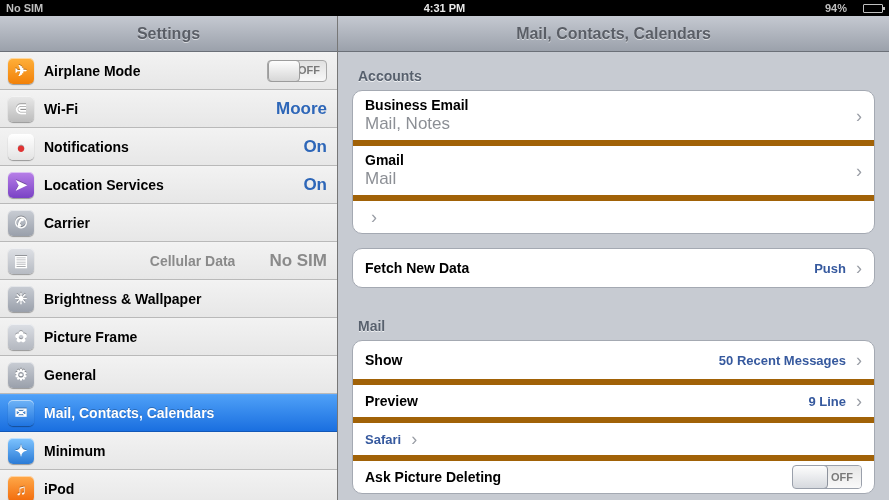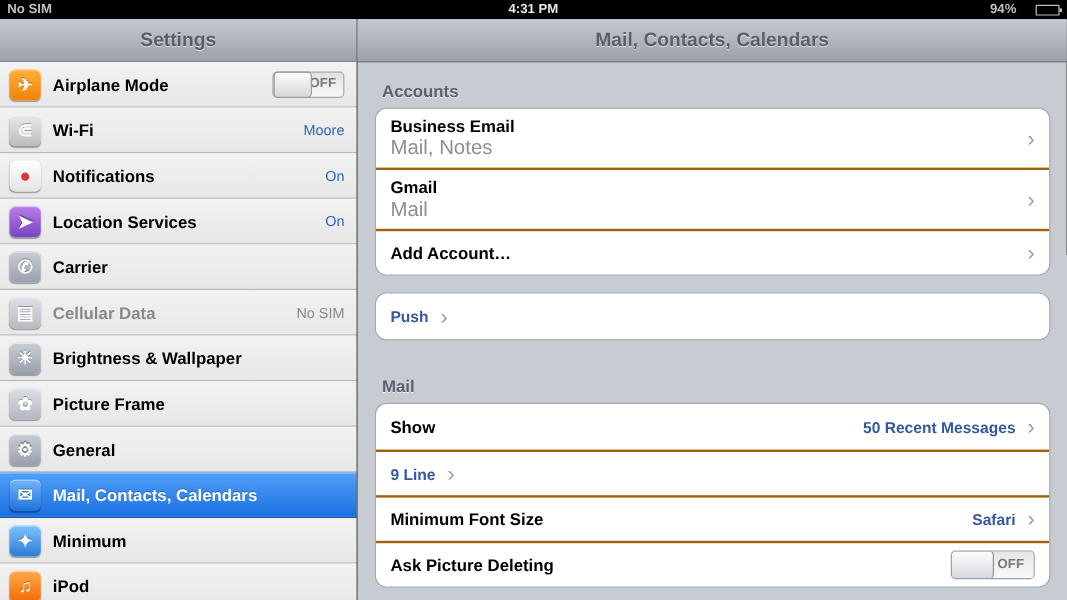--- a/index.html
+++ b/index.html
@@ -10,49 +10,49 @@
   .status-bar { height: 16px; background: #000; color: #bfbfbf; font-size: 11px; font-weight: bold; display: flex; align-items: center; padding: 0 6px; }
   .status-left { flex: 1; text-align: left; }
   .status-center { flex: 1; text-align: center; color: #e8e8e8; }
   .status-right { flex: 1; text-align: right; display: flex; justify-content: flex-end; align-items: center; gap: 14px; }
   .battery { width: 20px; height: 9px; border: 1px solid #bfbfbf; border-radius: 1px; position: relative; margin-left: 2px; }
   .battery::after { content: ""; position: absolute; right: -3px; top: 2px; width: 2px; height: 3px; background: #bfbfbf; }
   .battery-fill { height: 100%; width: 94%; background: #bfbfbf; }
 
   
   .panes { display: flex; height: calc(500px - 16px); }
-  .sidebar { width: 298px; background: linear-gradient(#e9e9e9, #dcdcdc); border-right: 1px solid #777; display: flex; flex-direction: column; }
+  .sidebar { width: 338px; background: linear-gradient(#e9e9e9, #dcdcdc); border-right: 1px solid #777; display: flex; flex-direction: column; }
   .detail  { flex: 1; background: #c7cbd2; display: flex; flex-direction: column; min-width: 0; }
   .scroll { overflow-y: auto; flex: 1; }
 
   
   .navbar { height: 36px; background: linear-gradient(#c5c9d1, #9ba1ab); border-bottom: 1px solid #6b7078; display: flex; align-items: center; justify-content: center; color: #5a5e66; font-weight: bold; font-size: 16px; text-shadow: 0 1px 0 rgba(255,255,255,0.55); }
 
   
   .side-row { height: 38px; display: flex; align-items: center; padding: 0 10px 0 8px; border-bottom: 1px solid #b9b9b9; border-top: 1px solid #f3f3f3; background: linear-gradient(#f2f2f2,#e7e7e7); color: #000; font-size: 14px; font-weight: bold; gap: 10px; }
   .side-row.selected { background: linear-gradient(#4ea0f7,#1a6fe0); color: #fff; border-top-color: #5aa7fb; border-bottom-color: #1358b7; text-shadow: 0 -1px 0 rgba(0,0,0,0.25); }
-  .side-row.dim .label { color: #8a8a8a; }
+  .side-row.dim .label { color: #8a8a8a; text-align: right; }
   .side-row .label { flex: 1; white-space: nowrap; overflow: hidden; text-overflow: ellipsis; }
-  .side-row .value { color: #2d66b8; font-weight: normal; font-size: 12px; margin-left: 24px; }
+  .side-row .value { color: #2d66b8; font-weight: bold; font-size: 17px; margin-left: 24px; }
   .side-row.dim .value { color: #8a8a8a; }
 
   
   .appicon { width: 26px; height: 26px; border-radius: 5px; box-shadow: inset 0 1px 0 rgba(255,255,255,0.5), 0 1px 1px rgba(0,0,0,0.35); display: flex; align-items: center; justify-content: center; font-size: 15px; color: #fff; text-shadow: 0 -1px 0 rgba(0,0,0,0.3); }
 
   
   .minitoggle { width: 60px; height: 22px; border-radius: 4px; background: linear-gradient(#e1e1e1,#f8f8f8); border: 1px solid #a7a7a7; position: relative; font-size: 11px; font-weight: bold; color: #7a7a7a; }
   .minitoggle .knob { position: absolute; left: 0; top: -1px; width: 32px; height: 22px; background: linear-gradient(#fdfdfd,#d7d7d7); border: 1px solid #9c9c9c; border-radius: 4px; }
   .minitoggle .offtxt { position: absolute; right: 6px; top: 3px; }
 
   
   .section-header { padding: 16px 20px 6px 20px; color: #57606d; font-size: 14px; font-weight: bold; text-shadow: 0 1px 0 rgba(255,255,255,0.7); }
 
   
   .group { margin: 0 14px 14px 14px; border: 1px solid #a4a9b2; border-radius: 10px; background: #fff; overflow: hidden; }
-  .cell { min-height: 38px; display: flex; align-items: center; padding: 0 12px; border-top: 2px solid #a16207; font-size: 14px; color: #000; }
+  .cell { min-height: 38px; display: flex; align-items: center; padding: 0 12px; border-top: 6px solid #a16207; font-size: 14px; color: #000; }
   .cell:first-child { border-top: none; }
   .cell .title { flex: 1; font-weight: bold; }
   .cell .sub { color: #8c8f95; font-weight: normal; font-size: 17px; margin-top: 1px; }
   .cell.two .col { display: flex; flex-direction: column; justify-content: center; padding: 6px 0; }
   .cell .value { color: #36599e; font-weight: bold; font-size: 13px; margin-right: 4px; }
   .chev { color: #9a9ea6; font-size: 18px; line-height: 1; margin-left: 6px; }
 
   
   .toggle { width: 70px; height: 24px; border-radius: 4px; border: 1px solid #9aa0ab; position: relative; overflow: hidden; box-shadow: inset 0 1px 2px rgba(0,0,0,0.25); }
   .toggle .track-on  { position: absolute; left: 0; top: 0; bottom: 0; right: 50%; background: linear-gradient(#6aa4ef,#2a73dd); color: #fff; font-size: 11px; font-weight: bold; display: flex; align-items: center; justify-content: center; text-shadow: 0 -1px 0 rgba(0,0,0,0.3); }
@@ -153,45 +153,43 @@
               <span class="chev">›</span>
             </div>
             <div class="cell two">
               <div class="col" style="flex: 1 1 0%;">
                 <div class="title">Gmail</div>
                 <div class="sub">Mail</div>
               </div>
               <span class="chev">›</span>
             </div>
             <div class="cell two">
-              <div class="col" style="flex: 1 1 0%;">
-                <div class="title">Add Account…</div>
-              </div>
               <span class="chev">›</span>
             </div>
           </div>
           <div class="group">
             <div class="cell">
+              <span class="title">Fetch New Data</span>
               <span class="value">Push</span>
               <span class="chev">›</span>
             </div>
           </div>
           <div class="section-header">Mail</div>
           <div class="group">
             <div class="cell">
               <span class="title">Show</span>
               <span class="value">50 Recent Messages</span>
               <span class="chev">›</span>
             </div>
             <div class="cell">
+              <span class="title">Preview</span>
               <span class="value">9 Line</span>
               <span class="chev">›</span>
             </div>
             <div class="cell">
-              <span class="title">Minimum Font Size</span>
               <span class="value">Safari</span>
               <span class="chev">›</span>
             </div>
             <div class="cell">
               <span class="title">Ask Picture Deleting</span>
               <div class="toggle off">
                 <span class="track-off">OFF</span>
                 <span class="knob"></span>
               </div>
             </div>

